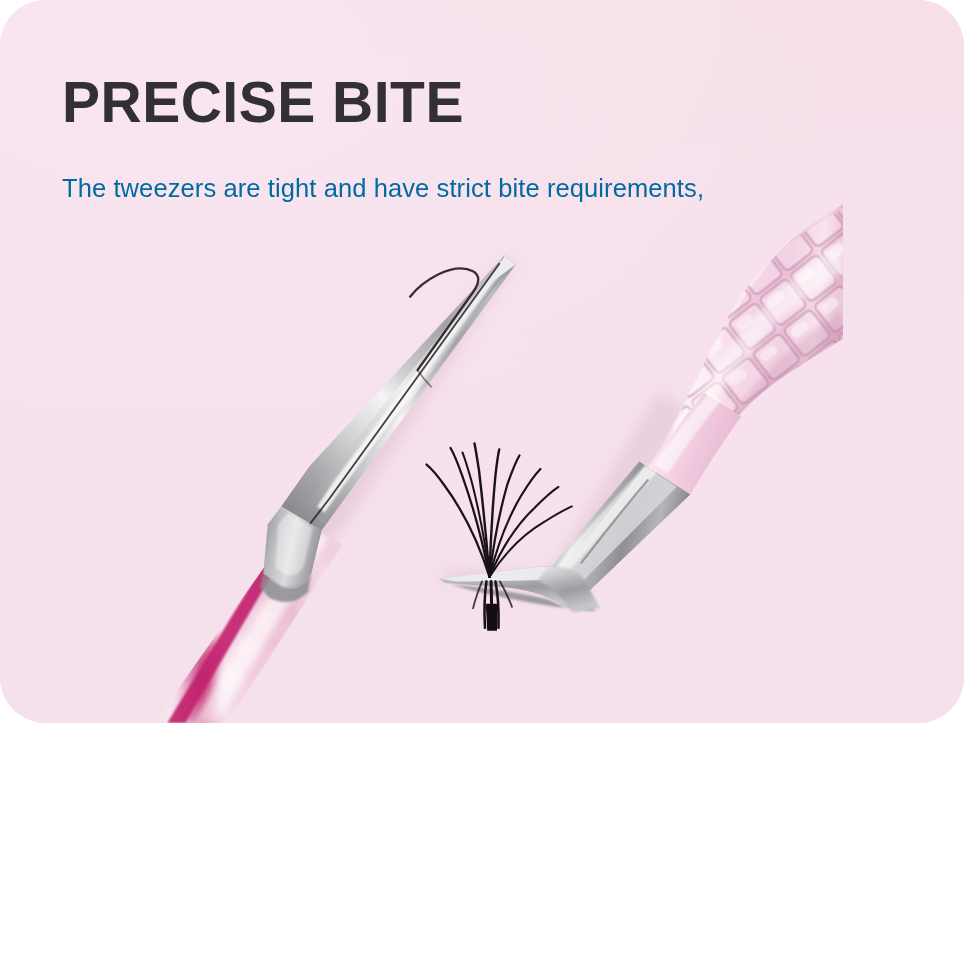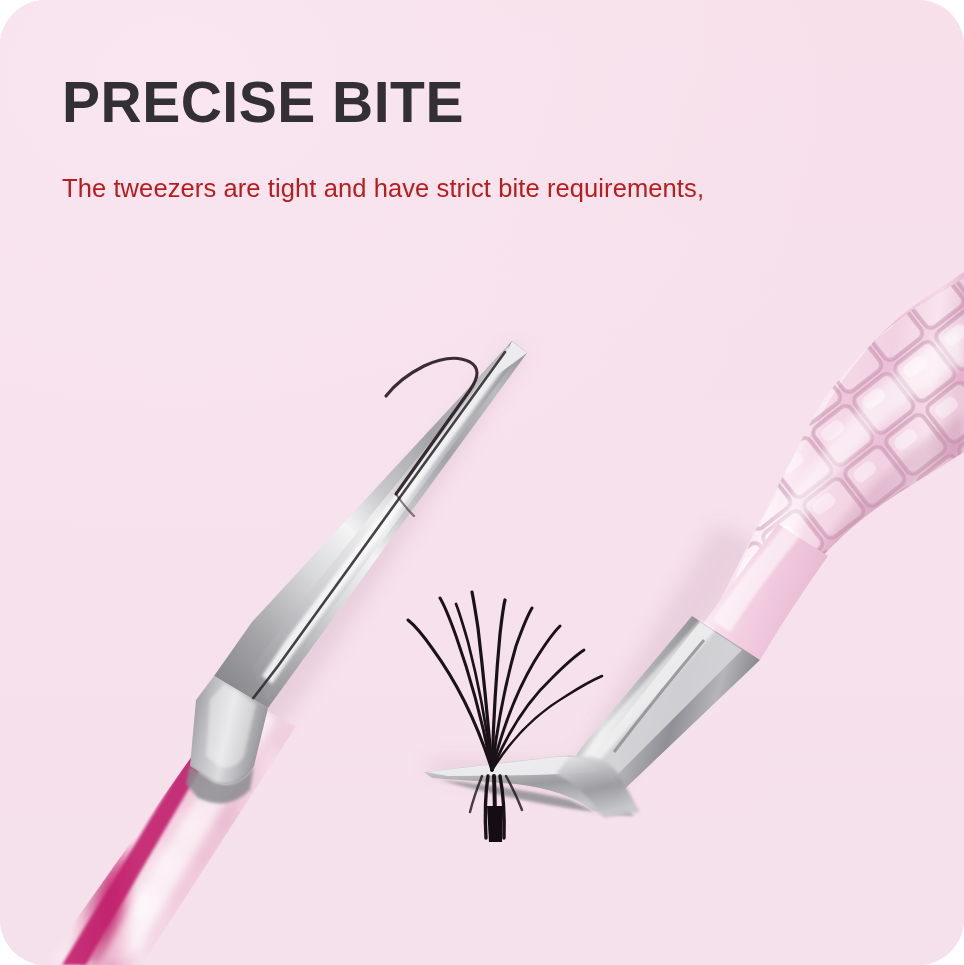--- a/index.html
+++ b/index.html
@@ -12,21 +12,21 @@
     width: 964px;
     height: 965px;
     overflow: hidden;
     font-family: "Liberation Sans", sans-serif;
   }
 
   
   .card {
     position: relative;
     width: 964px;
-    height: 965px;
+    height: 723px;
     box-sizing: border-box;
     border-radius: 46px;
     overflow: hidden;
     background: #f7e1ec;
     padding-left: 8px;
   }
   
   .card-wash {
     position: absolute;
     inset: 0;
@@ -52,21 +52,21 @@
     letter-spacing: 0.5px;
     color: #333033;
     font-family: "Liberation Sans", sans-serif;
   }
   .subcopy {
     margin: 0;
     padding-top: 36px;
     font-size: 25.5px;
     line-height: 1.72;
     font-weight: 400;
-    color: #b91c1c;
+    color: #0369a1;
     letter-spacing: 0.1px;
     font-family: "Liberation Sans", sans-serif;
   }
   .subcopy .ln { display: block; }
 
   
   .stage {
     position: absolute;
     inset: 0;
     z-index: 10;

